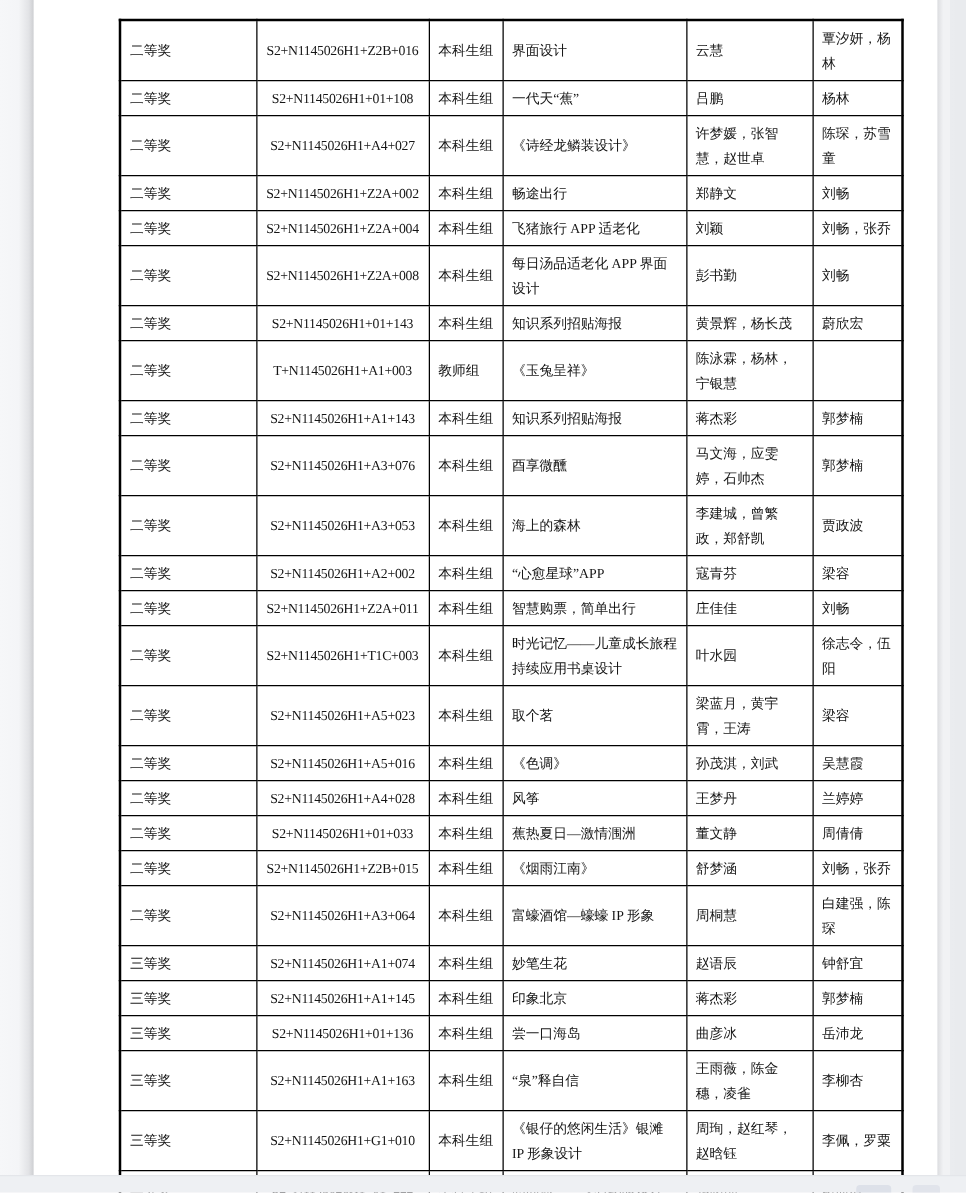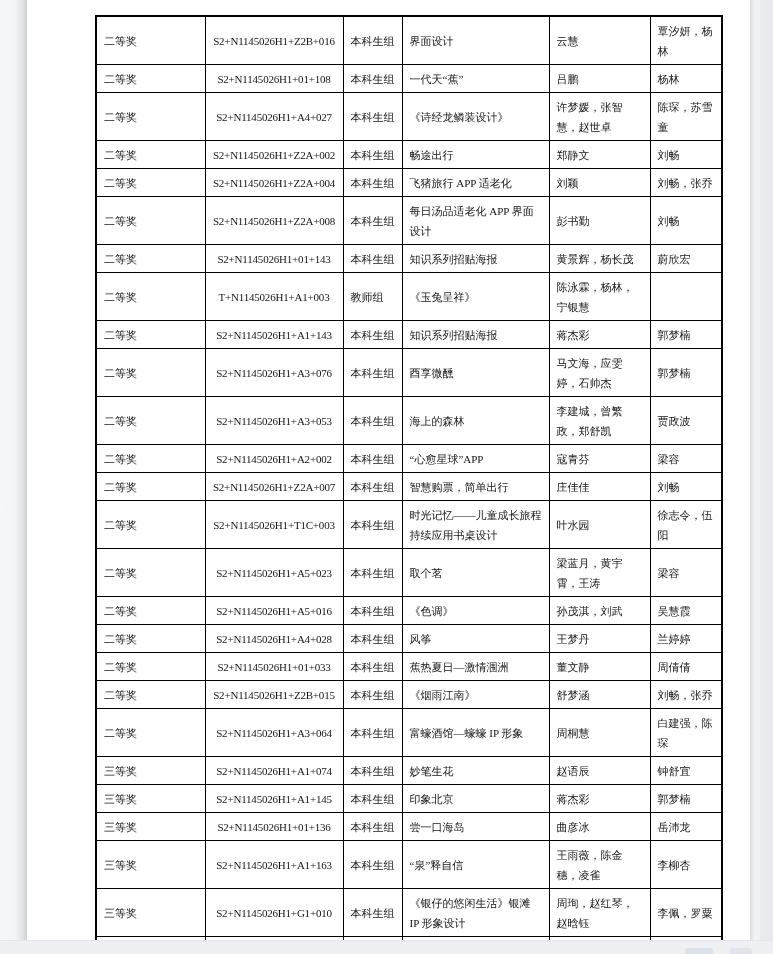--- a/index.html
+++ b/index.html
@@ -163,21 +163,21 @@
           <tr>
             <td class="c-award">二等奖</td>
             <td class="c-code">S2+N1145026H1+A2+002</td>
             <td class="c-group">本科生组</td>
             <td class="c-title">“心愈星球”APP</td>
             <td class="c-authors">寇青芬</td>
             <td class="c-advisors">梁容</td>
           </tr>
           <tr>
             <td class="c-award">二等奖</td>
-            <td class="c-code">S2+N1145026H1+Z2A+007</td>
+            <td class="c-code">S2+N1145026H1+Z2A+011</td>
             <td class="c-group">本科生组</td>
             <td class="c-title">智慧购票，简单出行</td>
             <td class="c-authors">庄佳佳</td>
             <td class="c-advisors">刘畅</td>
           </tr>
           <tr>
             <td class="c-award">二等奖</td>
             <td class="c-code">S2+N1145026H1+T1C+003</td>
             <td class="c-group">本科生组</td>
             <td class="c-title">时光记忆——儿童成长旅程持续应用书桌设计</td>

